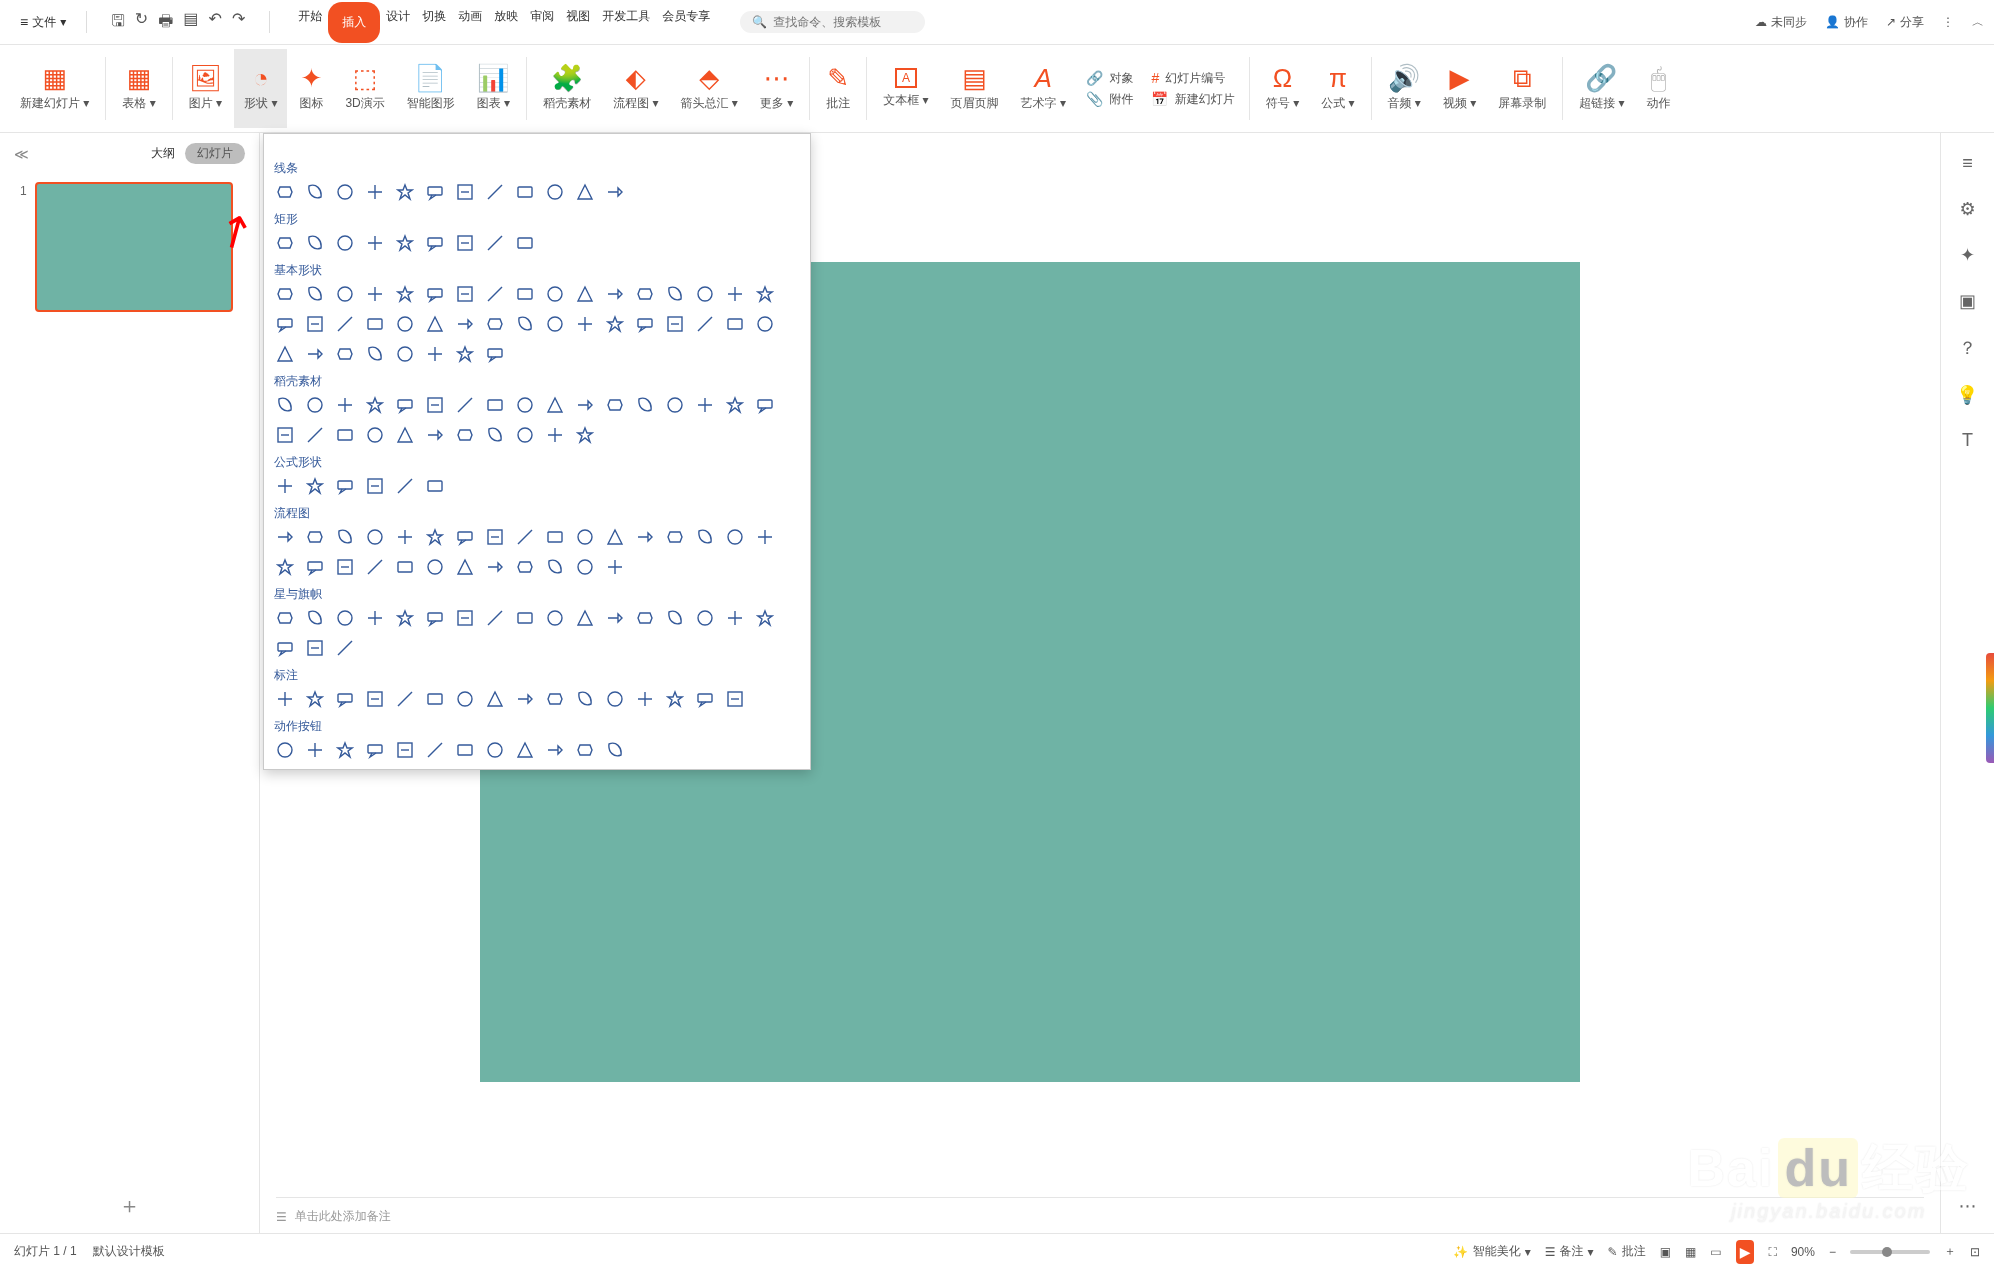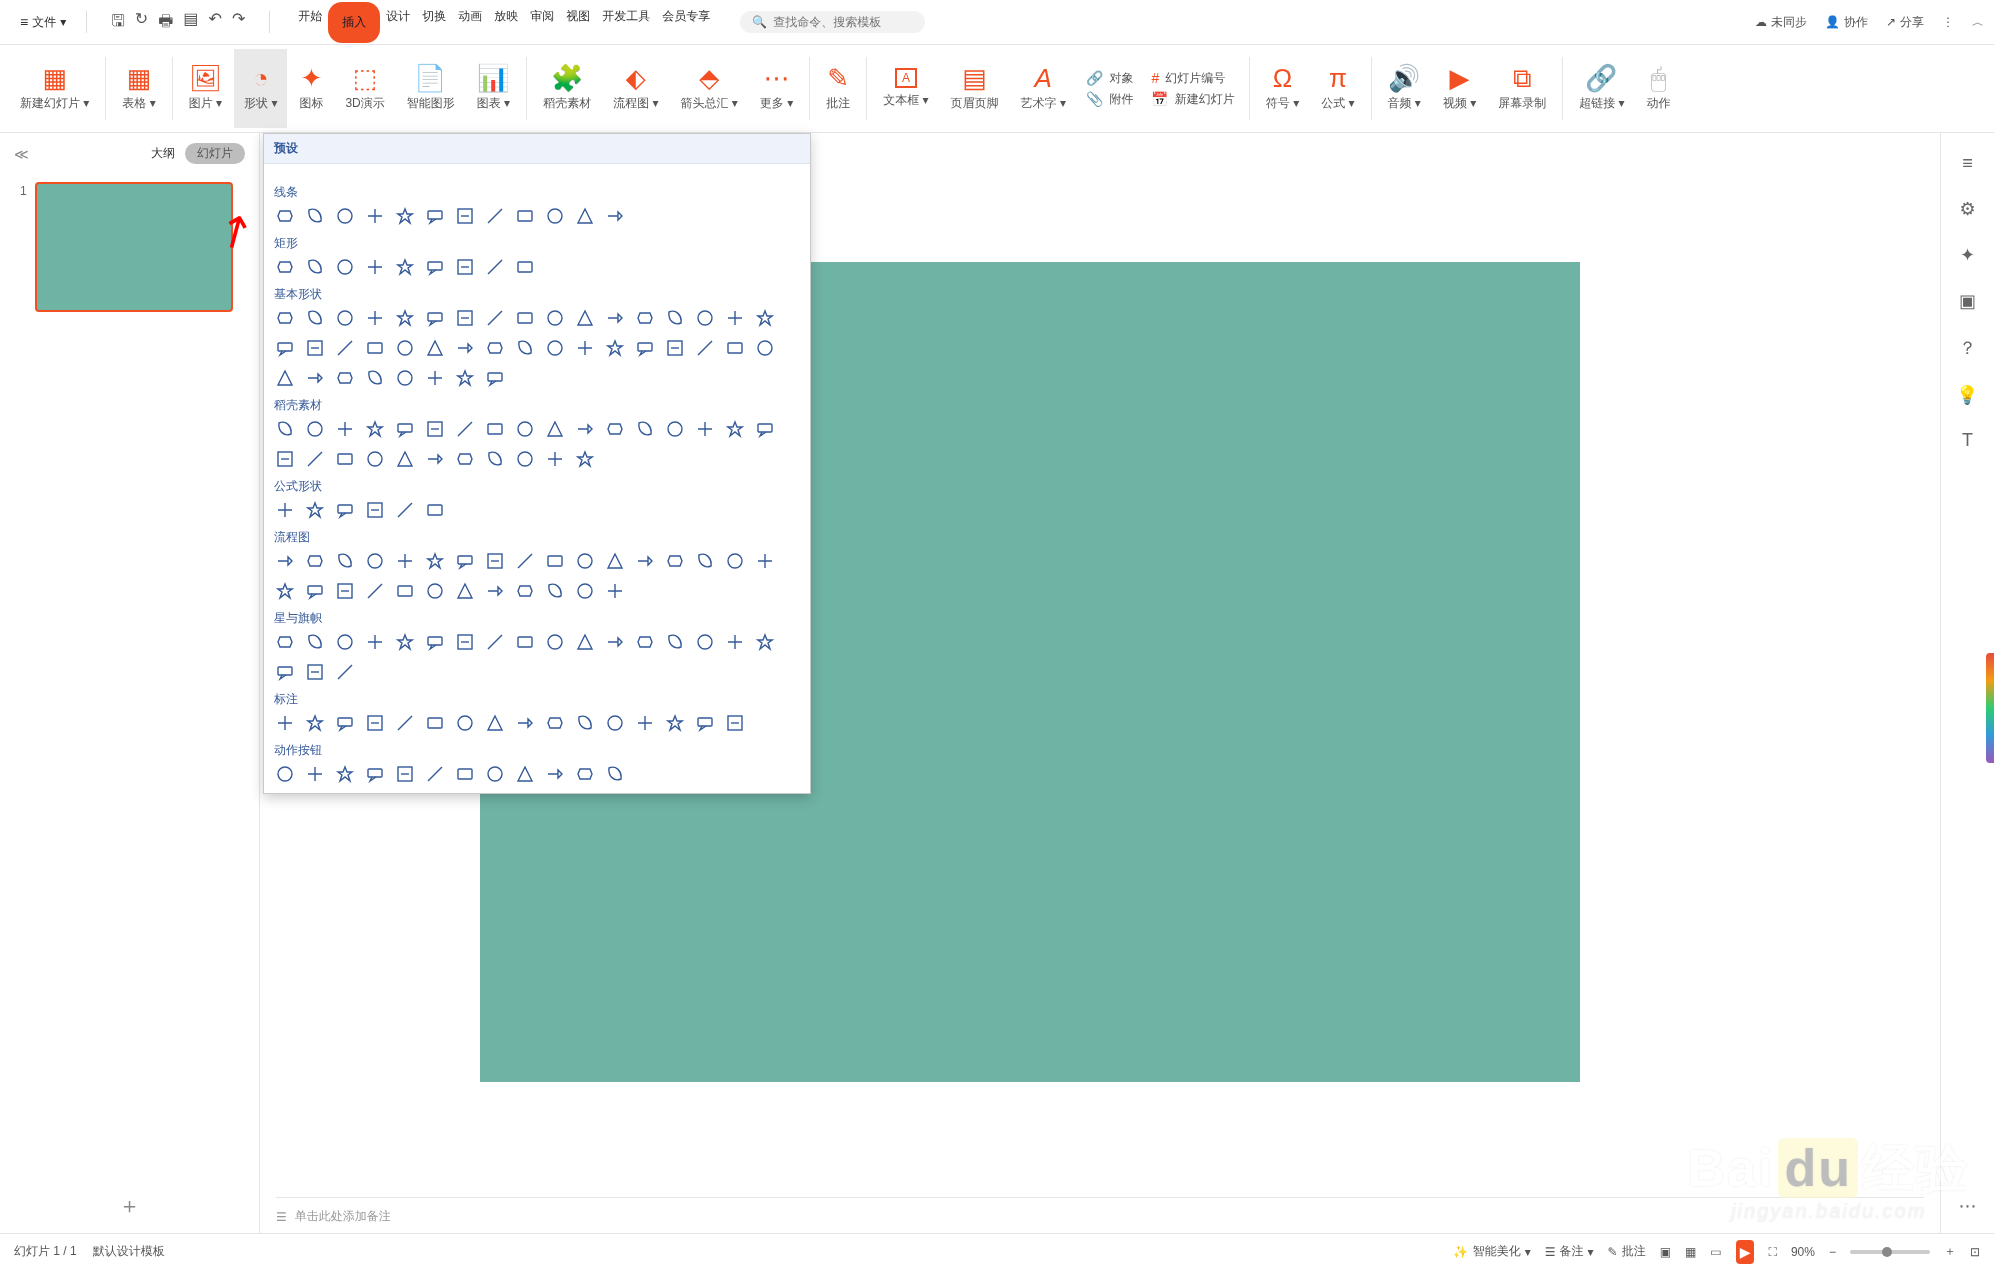--- a/index.html
+++ b/index.html
@@ -6,21 +6,21 @@
 body { background:#fff; font-size:12px; color:#333; width:1994px; height:1269px; overflow:hidden; position:relative; }
 
 
 .menubar { display:flex; align-items:center; height:45px; border-bottom:1px solid #e5e5e5; padding:0 10px; gap:4px; }
 .menubar .file-btn { display:flex; align-items:center; gap:4px; padding:4px 10px; cursor:pointer; }
 .menubar .qat { display:flex; gap:10px; padding:0 14px; color:#555; }
 .menubar .qat span { cursor:pointer; font-size:16px; }
 .menubar .divider { width:1px; height:22px; background:#ddd; margin:0 6px; }
 .menubar .tabs { display:flex; margin-left:12px; }
 .menubar .tab { padding:6px 6px; cursor:pointer; color:#333; }
-.menubar .tab.active { background:#f25022; color:#0f172a; border-radius:14px; padding:12px 14px; }
+.menubar .tab.active { background:#f25022; color:#ffffff; border-radius:14px; padding:12px 14px; }
 .menubar .search { display:flex; align-items:center; gap:6px; background:#f2f2f2; border-radius:14px; padding:4px 12px; margin-left:20px; color:#888; }
 .menubar .search input { border:none; background:transparent; outline:none; width:140px; font-size:12px; }
 .menubar .right { margin-left:auto; display:flex; align-items:center; gap:18px; color:#555; }
 .menubar .right .item { display:flex; align-items:center; gap:4px; cursor:pointer; }
 
 
 .ribbon { display:flex; align-items:stretch; height:88px; border-bottom:1px solid #e5e5e5; padding:4px 10px; gap:2px; }
 .rgroup { display:flex; flex-direction:column; align-items:center; justify-content:center; padding:0 10px; cursor:pointer; color:#555; }
 .rgroup .ico { font-size:26px; color:#f25022; margin-bottom:4px; line-height:1; }
 .rgroup.gray .ico { color:#aaa; }
@@ -58,21 +58,21 @@
 
 
 .statusbar { position:absolute; bottom:0; left:0; right:0; height:36px; border-top:1px solid #e5e5e5; display:flex; align-items:center; padding:0 14px; gap:16px; font-size:12px; color:#555; }
 .statusbar .mid { margin-left:auto; display:flex; align-items:center; gap:14px; }
 .statusbar .btn { display:flex; align-items:center; gap:4px; cursor:pointer; }
 .statusbar .orange { background:#f25022; color:#fff; padding:4px; border-radius:4px; font-size:14px; }
 
 
 .shapes-panel { position:absolute; left:263px; top:133px; width:548px; background:#fff; border:1px solid #c9c9c9; box-shadow:0 4px 12px rgba(0,0,0,.2); z-index:50; font-size:12px; color:#355a9a; }
 .shapes-panel .header { background:#eef3fb; padding:6px 10px; font-weight:bold; border-bottom:1px solid #dce4f0; }
-.shapes-panel .section { padding:12px 10px 8px; }
+.shapes-panel .section { padding:18px 10px 8px; }
 .shapes-panel .sec-title { color:#355a9a; margin:8px 0 4px; font-size:12px; }
 .shapes-panel .grid { display:flex; flex-wrap:wrap; gap:8px; }
 .shapes-panel .cell { width:22px; height:22px; display:flex; align-items:center; justify-content:center; cursor:pointer; }
 .shapes-panel svg { stroke:#355a9a; fill:none; stroke-width:1.4; }
 .arrow-annot { position:absolute; left:216px; top:205px; color:red; font-size:44px; pointer-events:none; transform:rotate(-30deg); z-index:60; }
 
 
 .watermark { position:absolute; right:24px; bottom:46px; opacity:.55; color:#fff; display:flex; flex-direction:column; align-items:center; text-shadow:0 0 2px rgba(0,0,0,.2); }
 .watermark .paw { display:flex; gap:6px; margin-bottom:-6px; }
 .watermark .paw span { width:22px; height:22px; background:#fff; border-radius:50%; display:inline-block; }
@@ -291,21 +291,20 @@
     <span>▣</span>
     <span>？</span>
     <span>💡</span>
     <span>T</span>
     <div class="color-strip"></div>
     <span style="position:absolute;bottom:16px;">⋯</span>
   </div>
 </div>
 
 <div class="shapes-panel" id="shapes-panel">
-  <div class="header">预设</div>
   <div class="section" id="sec-container">
       <div class="sec-title">线条</div>
       <div class="grid">
         <div class="cell">
           <svg width="18" height="18">
             <polygon points="4,4 14,4 16,9 14,14 4,14 2,9"></polygon>
           </svg>
         </div>
         <div class="cell">
           <svg width="18" height="18">

